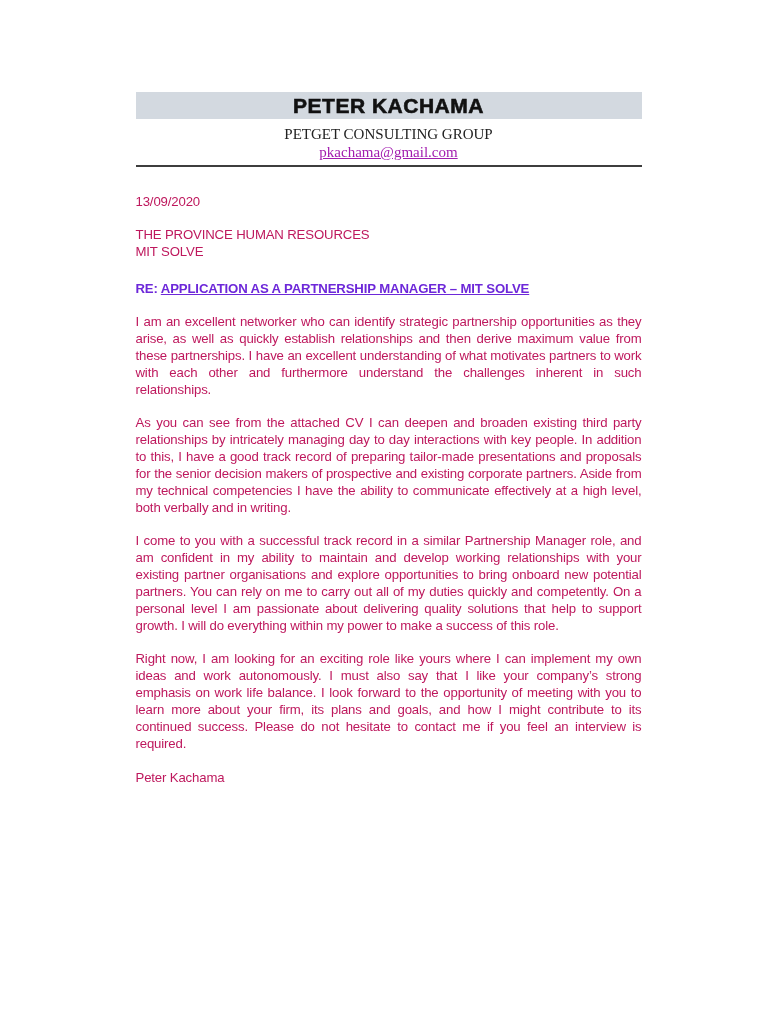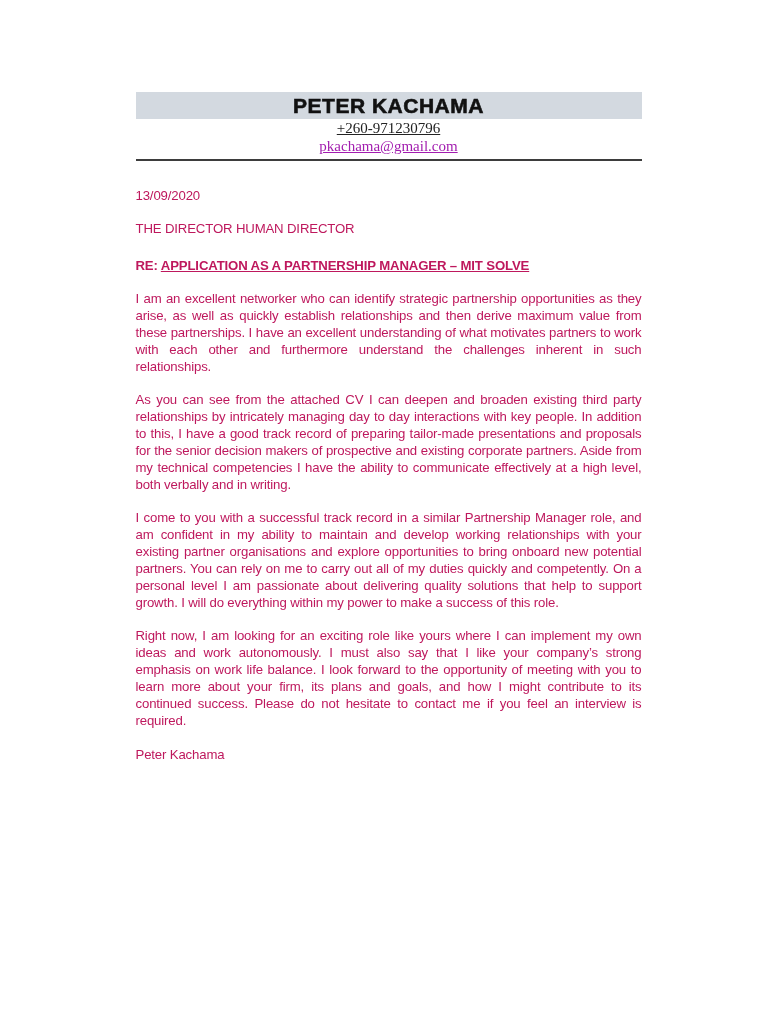--- a/index.html
+++ b/index.html
@@ -65,51 +65,50 @@
     font-size: 13.2px;
     letter-spacing: -0.15px;
     line-height: 17px;
     color: #be185d;
   }
   .date-line { margin-top: 26px; }
   .recipient { margin-top: 16px; }
   .subject-line {
     margin-top: 20px;
     font-weight: 700;
-    color: #be185d;
+    color: #6d28d9;
   }
   .subject-underlined { text-decoration: underline; }
   .para {
     margin: 16px 0 0 0;
     text-align: justify;
   }
   .closing { margin-top: 17px; }
   .signature { margin-top: 17px; }
 </style>
 </head>
 <body>
 
 <div class="page">
   <div class="content">
 
     <div class="banner">
       <span class="banner-title">PETER KACHAMA</span>
     </div>
-    <div class="lh-line">
-      <span class="lh-phone">+260-971230796</span>
-    </div>
+    <div class="lh-line lh-company">PETGET CONSULTING GROUP</div>
     <div class="lh-line lh-email">
       <a>pkachama@gmail.com</a>
     </div>
     <hr class="lh-rule">
 
     <div class="body-text date-line">13/09/2020</div>
 
     <div class="body-text recipient">
-      <div>THE DIRECTOR HUMAN DIRECTOR</div>
+      <div>THE PROVINCE HUMAN RESOURCES</div>
+      <div>MIT SOLVE</div>
     </div>
 
     <div class="body-text subject-line">
       <span>RE:</span>
       <span> </span>
       <span class="subject-underlined">APPLICATION AS A PARTNERSHIP MANAGER – MIT SOLVE</span>
     </div>
 
     <p class="body-text para">I am an excellent networker who can identify strategic partnership opportunities as they arise, as well as quickly establish relationships and then derive maximum value from these partnerships. I have an excellent understanding of what motivates partners to work with each other and furthermore understand the challenges inherent in such relationships.</p>
     <p class="body-text para">As you can see from the attached CV I can deepen and broaden existing third party relationships by intricately managing day to day interactions with key people. In addition to this, I have a good track record of preparing tailor-made presentations and proposals for the senior decision makers of prospective and existing corporate partners. Aside from my technical competencies I have the ability to communicate effectively at a high level, both verbally and in writing.</p>

